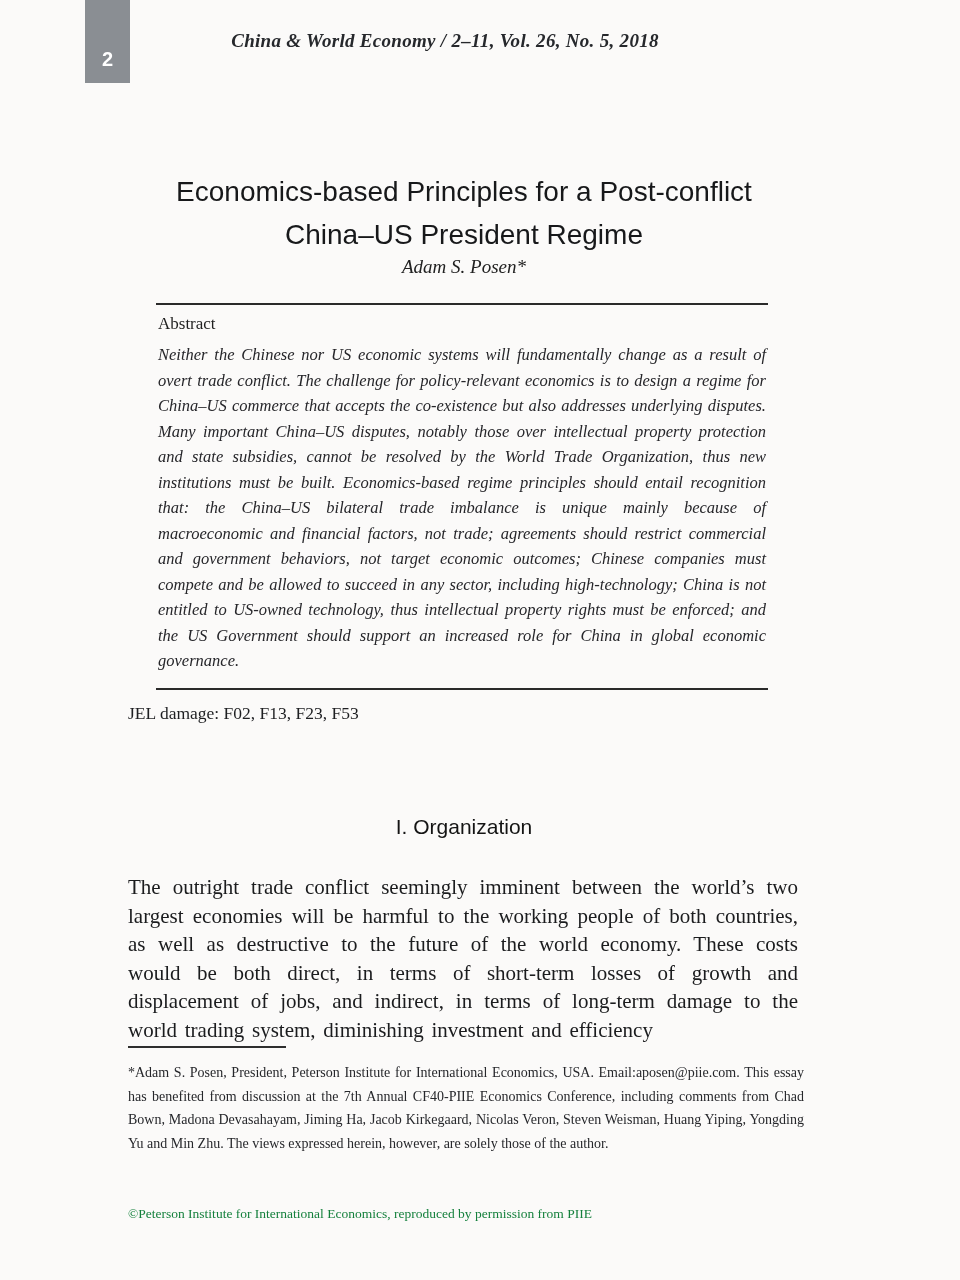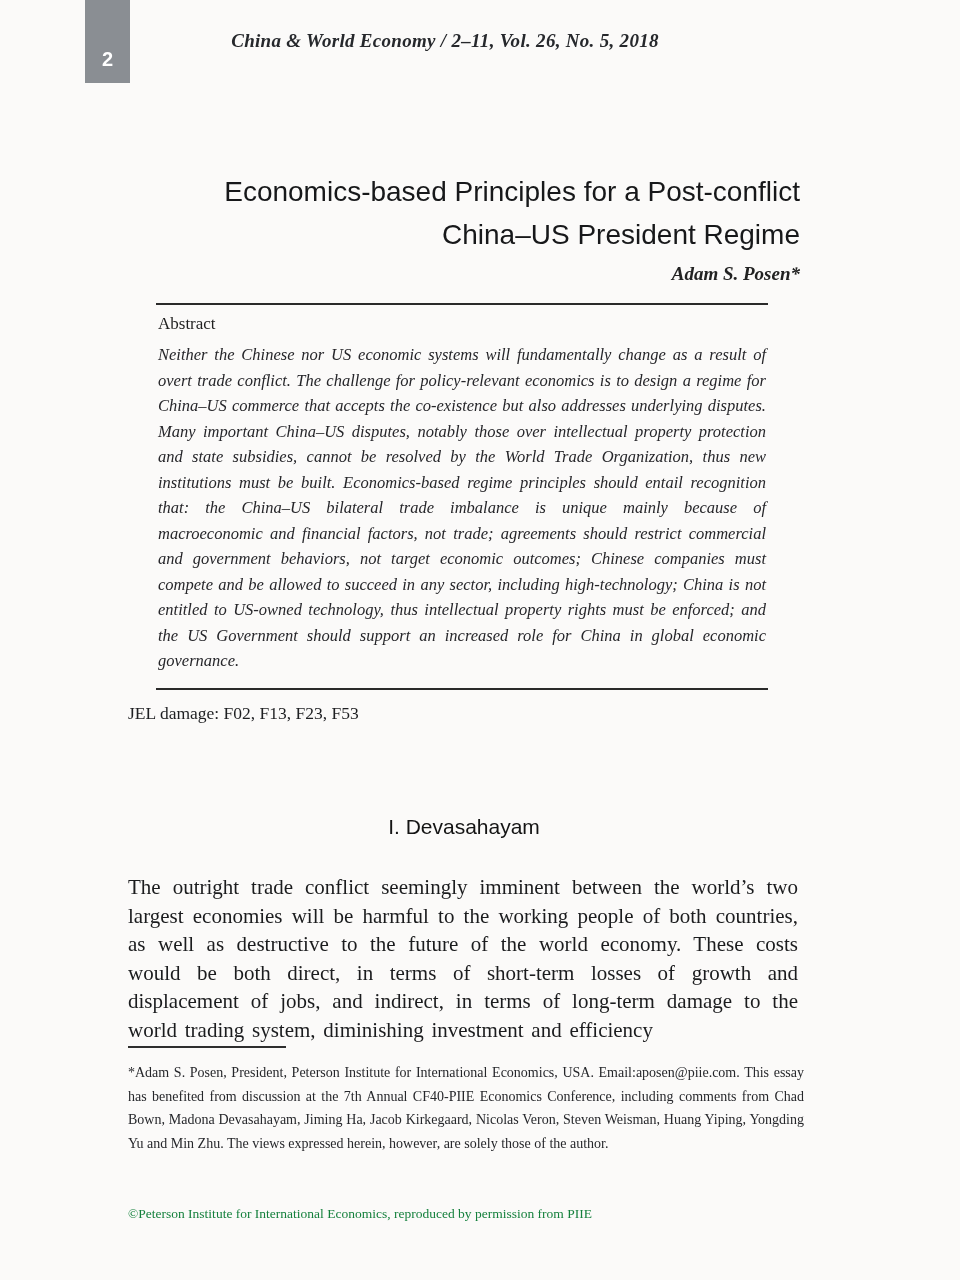--- a/index.html
+++ b/index.html
@@ -49,35 +49,35 @@
     font-size: 19px;
     color: #26282c;
     letter-spacing: 0.3px;
   }
   
   .title-block {
     position: absolute;
     left: 128px;
     top: 170px;
     width: 672px;
-    text-align: right;
+    text-align: center;
   }
   .title-block h1 {
     margin: 0;
     font-family: "Liberation Sans", sans-serif;
     font-weight: 500;
     font-size: 28px;
     line-height: 43px;
     color: #17181a;
   }
   .author {
-    margin-top: 7px;
+    margin-top: 0;
     font-family: "Liberation Serif", serif;
     font-style: italic;
-    font-weight: 700;
+    font-weight: 400;
     font-size: 19px;
     color: #222;
   }
   
   .abstract-section {
     position: absolute;
     left: 156px;
     top: 303px;
     width: 612px;
     box-sizing: border-box;
@@ -195,21 +195,21 @@
 
   <div class="abstract-section">
     <div class="abstract-heading">Abstract</div>
     <div class="abstract-text">Neither the Chinese nor US economic systems will fundamentally change as a result of overt trade conflict. The challenge for policy-relevant economics is to design a regime for China–US commerce that accepts the co-existence but also addresses underlying disputes. Many important China–US disputes, notably those over intellectual property protection and state subsidies, cannot be resolved by the World Trade Organization, thus new institutions must be built. Economics-based regime principles should entail recognition that: the China–US bilateral trade imbalance is unique mainly because of macroeconomic and financial factors, not trade; agreements should restrict commercial and government behaviors, not target economic outcomes; Chinese companies must compete and be allowed to succeed in any sector, including high-technology; China is not entitled to US-owned technology, thus intellectual property rights must be enforced; and the US Government should support an increased role for China in global economic governance.</div>
   </div>
 
   <div class="keywords-block">
     <p class="jel-line"><span>JEL damage:</span>&nbsp;<span>F02, F13, F23, F53</span></p>
   </div>
 
-  <div class="section-heading">I. Devasahayam</div>
+  <div class="section-heading">I. Organization</div>
 
   <div class="body-par">The outright trade conflict seemingly imminent between the world’s two largest economies will be harmful to the working people of both countries, as well as destructive to the future of the world economy. These costs would be both direct, in terms of short-term losses of growth and displacement of jobs, and indirect, in terms of long-term damage to the world trading system, diminishing investment and efficiency</div>
 
   <div class="footnote-rule"></div>
 
   <div class="footnote">*Adam S. Posen, President, Peterson Institute for International Economics, USA. Email:aposen@piie.com. This essay has benefited from discussion at the 7th Annual CF40-PIIE Economics Conference, including comments from Chad Bown, Madona Devasahayam, Jiming Ha, Jacob Kirkegaard, Nicolas Veron, Steven Weisman, Huang Yiping, Yongding Yu and Min Zhu. The views expressed herein, however, are solely those of the author.</div>
 
   <div class="copyright">©Peterson Institute for International Economics, reproduced by permission from PIIE</div>
 
 </div>

